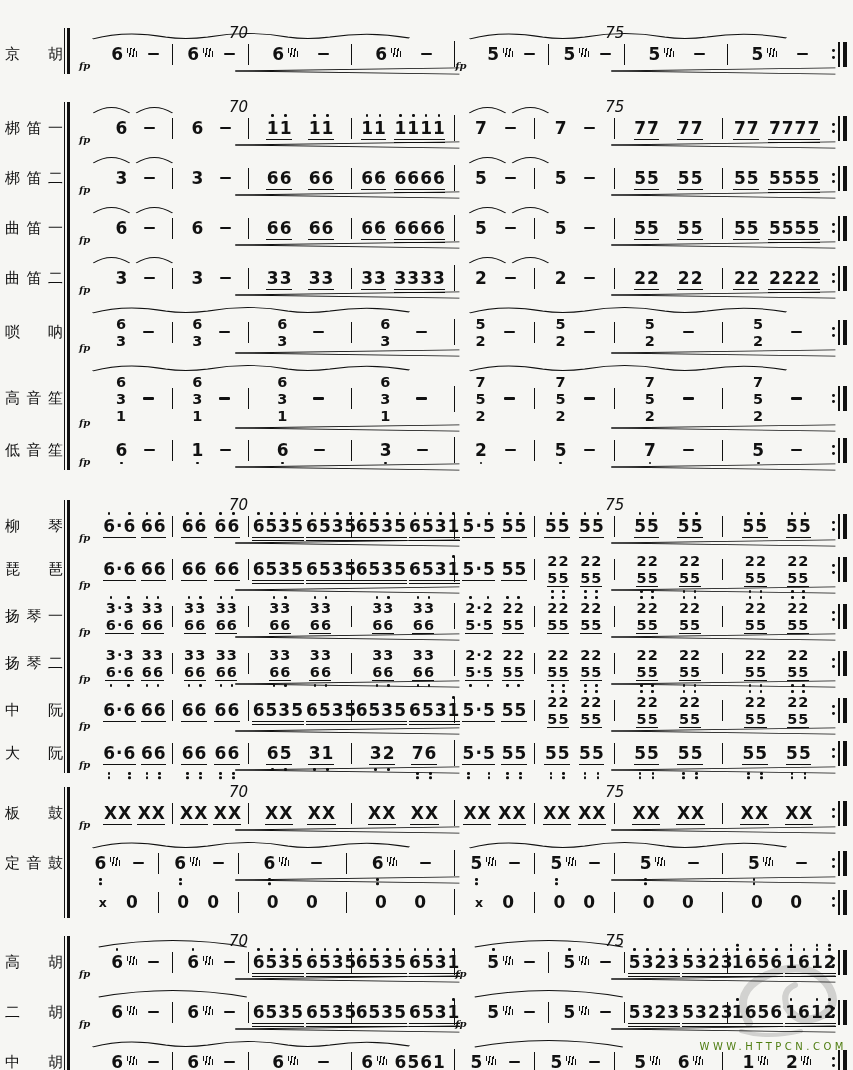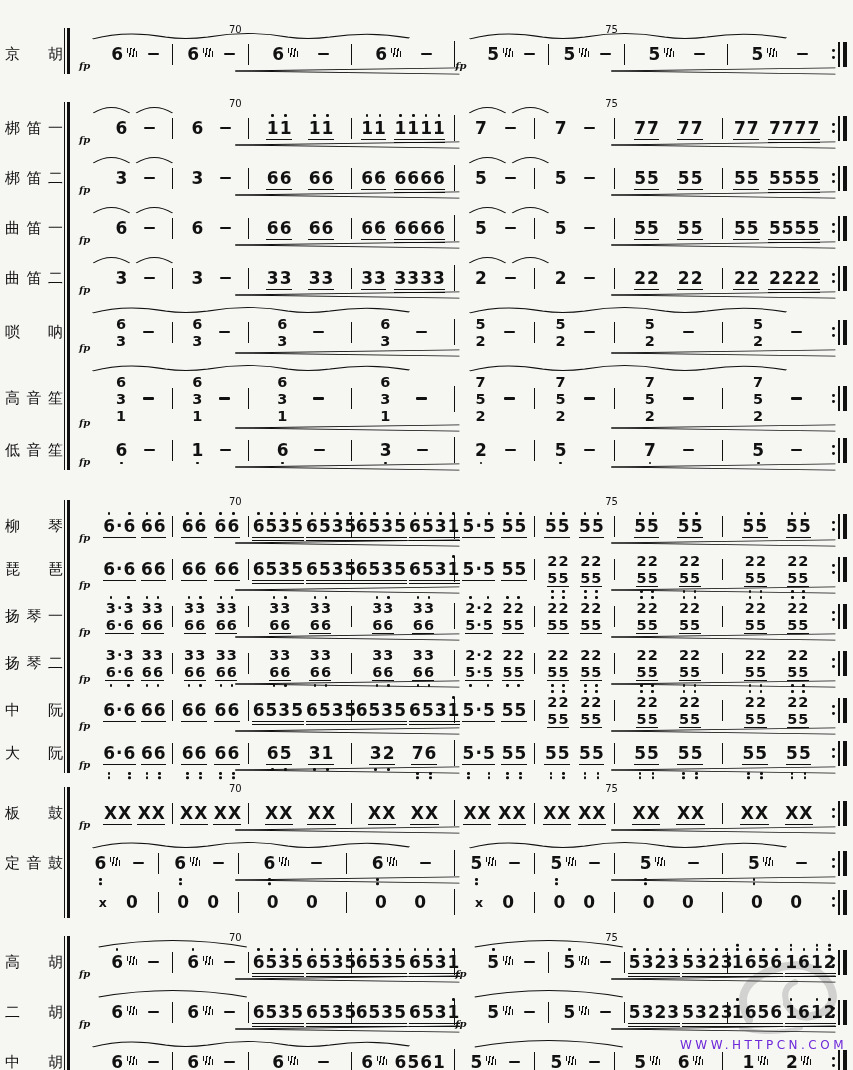--- a/index.html
+++ b/index.html
@@ -41,37 +41,37 @@
   .layer.b1 .ddb::after{bottom:-12px;}
   .layer.b2 .db::after{bottom:-11px;}
   .layer.b1::after{content:"";position:absolute;left:1px;right:1px;bottom:-2.6px;height:1.4px;background:#111;}
   .layer.b2::after{content:"";position:absolute;left:1px;right:1px;bottom:-2.6px;height:1.4px;background:#111;}
   .layer.b2::before{content:"";position:absolute;left:1px;right:1px;bottom:-5.4px;height:1.4px;background:#111;}
   .dash{width:11px;height:2.7px;background:#111;border-radius:1px;display:inline-block;}
   .tr{display:inline-block;width:10px;height:9px;margin:0 0 7px 3px;
       background:repeating-linear-gradient(100deg,#111 0 1.3px,transparent 1.3px 3.3px);}
   .dyn{flex:0 0 18px;font-family:"DejaVu Serif","Liberation Serif",serif;font-style:italic;
        font-weight:bold;font-size:10px;align-self:flex-end;transform:translateY(4px);}
-  .mnum{position:absolute;top:-17px;left:40%;font-size:10px;font-weight:400;}
+  .mnum{position:absolute;top:-17px;left:40%;font-size:15px;font-weight:400;font-style:italic;}
   .slur{position:absolute;top:-12px;height:11px;pointer-events:none;}
   .slur.wavy{left:2%;width:88%;}
   .slur.arc1{left:3%;width:44%;}
   .slur.arc2{left:4%;width:42%;}
   .cresc{position:absolute;bottom:-8px;left:41%;width:61%;height:8px;pointer-events:none;}
   .rep{display:flex;align-items:center;gap:2.5px;align-self:center;height:25px;margin-left:2px;}
   .rep .dots{display:flex;flex-direction:column;gap:3.5px;margin-right:1px;}
   .rep .dots i{width:2.8px;height:2.8px;border-radius:50%;background:#111;}
   .rep .thin{width:1.6px;height:100%;background:#111;}
   .rep .thick{width:4.5px;height:100%;background:#111;}
   
   .watermark{position:absolute;right:6px;bottom:18px;z-index:1;color:#c7c7c5;text-align:right;
              font-family:"DejaVu Sans","Liberation Sans",sans-serif;}
   .wm-row{display:flex;align-items:center;justify-content:flex-end;gap:4px;}
   .wm-name{font-size:42px;font-weight:bold;letter-spacing:2px;color:#c9c9c7;}
-  .wm-url{font-size:12px;letter-spacing:3.5px;color:#6d28d9;margin-top:2px;}
+  .wm-url{font-size:10px;letter-spacing:3.5px;color:#4d7c0f;margin-top:2px;}
 </style>
 </head>
 <body>
 
 <div class="sheet">
   <div class="watermark">
     <div class="wm-row">
       <svg width="120" height="78" viewBox="0 0 120 78">
         <g fill="none" stroke="#cbcbc9" stroke-linecap="round" opacity="0.85">
           <path d="M22 62 Q4 30 40 14 Q82 -4 102 26 Q112 44 96 54 Q72 66 60 46" stroke-width="8"></path>

